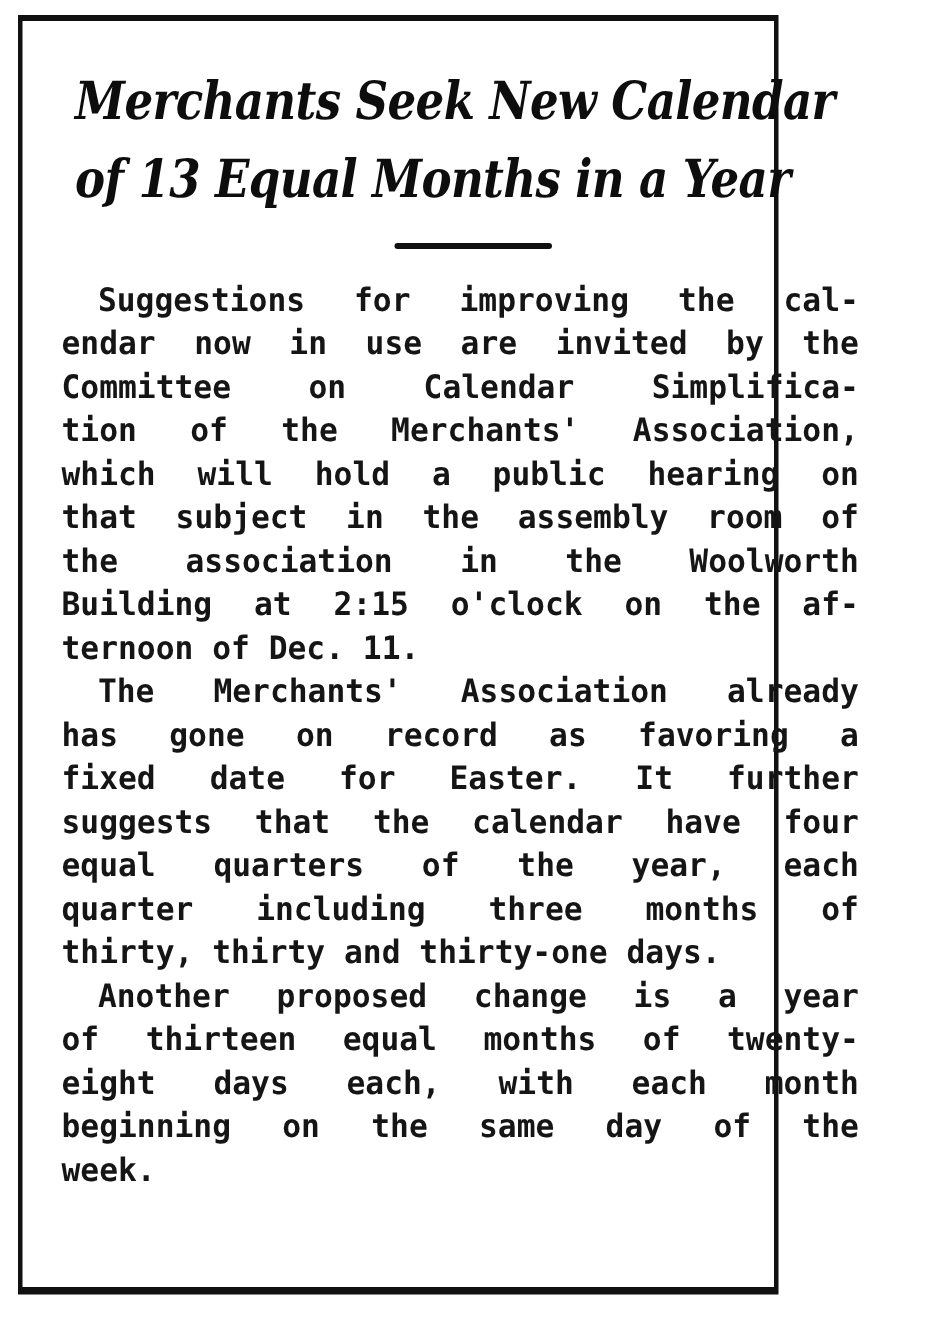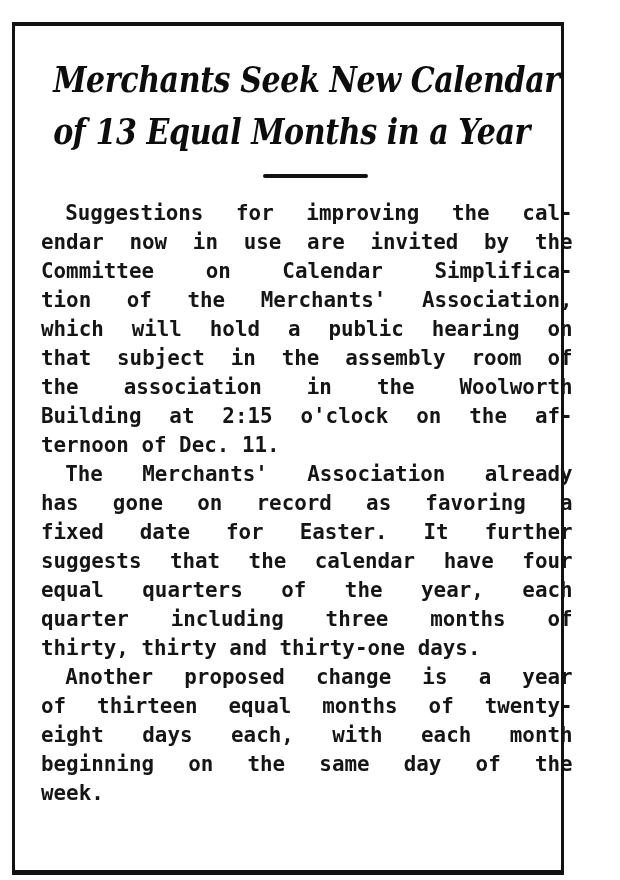--- a/index.html
+++ b/index.html
@@ -11,22 +11,22 @@
     width: 620px;
     height: 880px;
     position: relative;
     overflow: hidden;
     font-family: "DejaVu Serif", "Liberation Serif", serif;
     color: #111111;
   }
   .clip-box {
     position: absolute;
     left: 12px;
-    top: 22px;
-    width: 552px;
+    top: 10px;
+    width: 507px;
     height: 853px;
     border-left: 3px solid #111;
     border-right: 3px solid #111;
     border-top: 4px solid #111;
     border-bottom: 5px solid #111;
     box-sizing: border-box;
   }
   .headline {
     position: absolute;
     left: 0;

